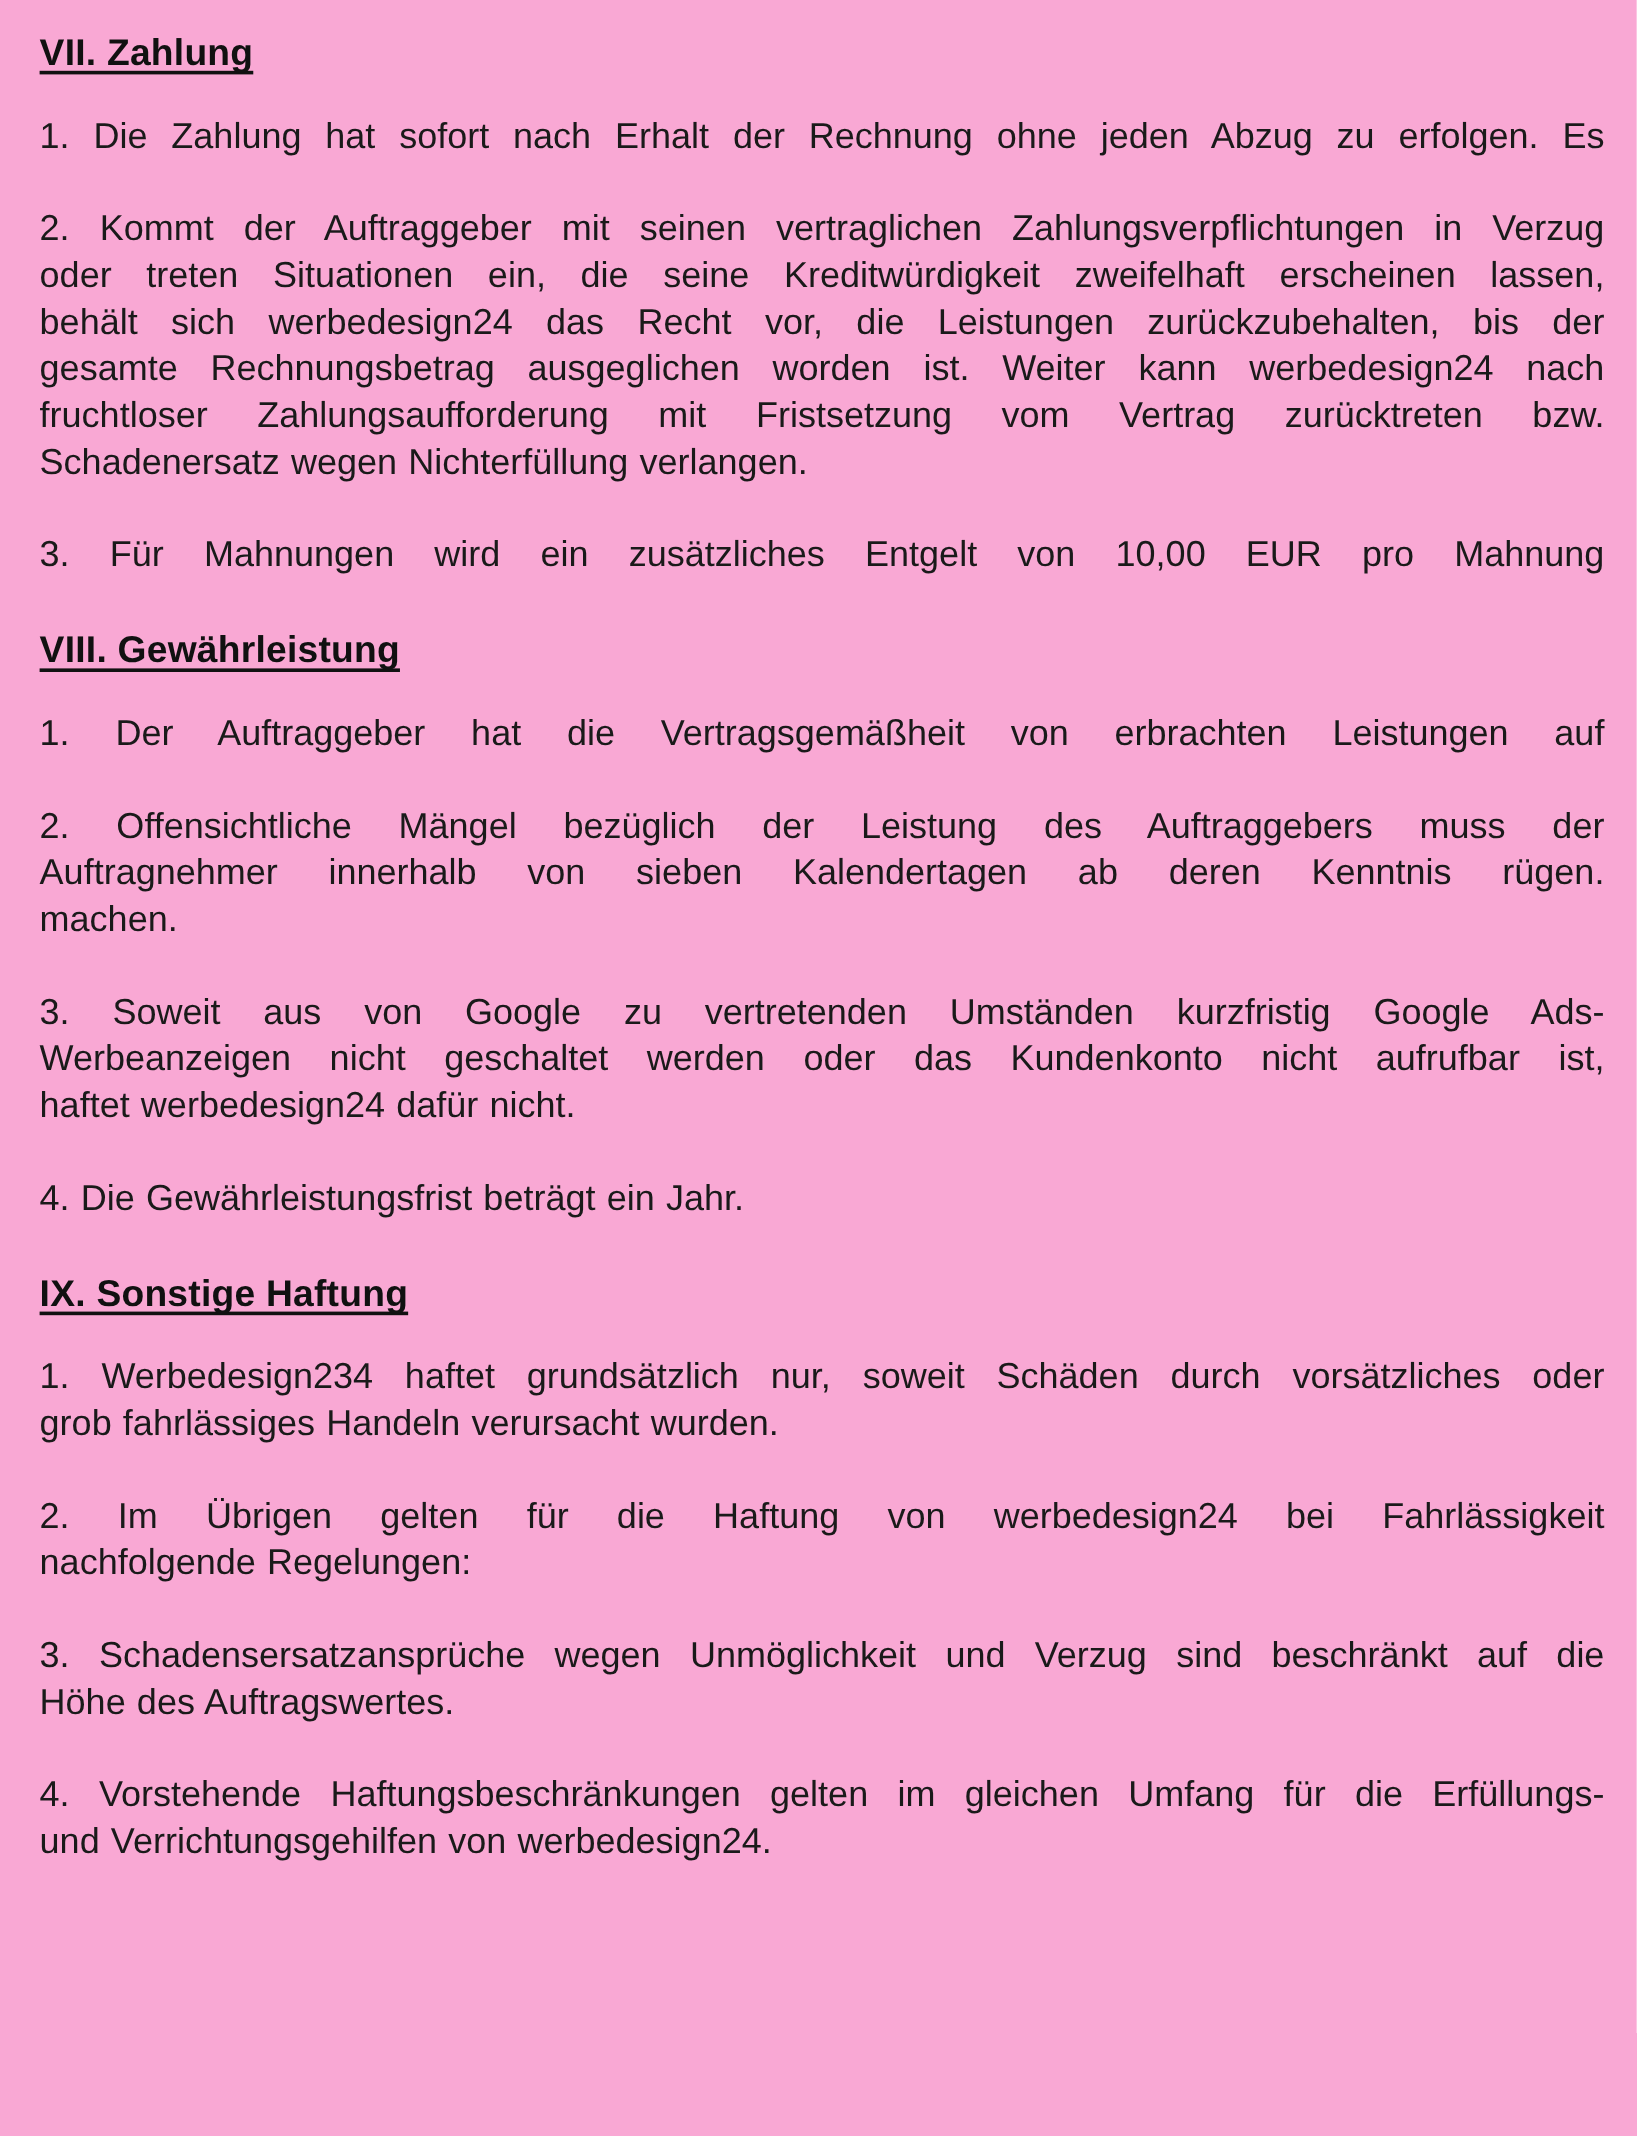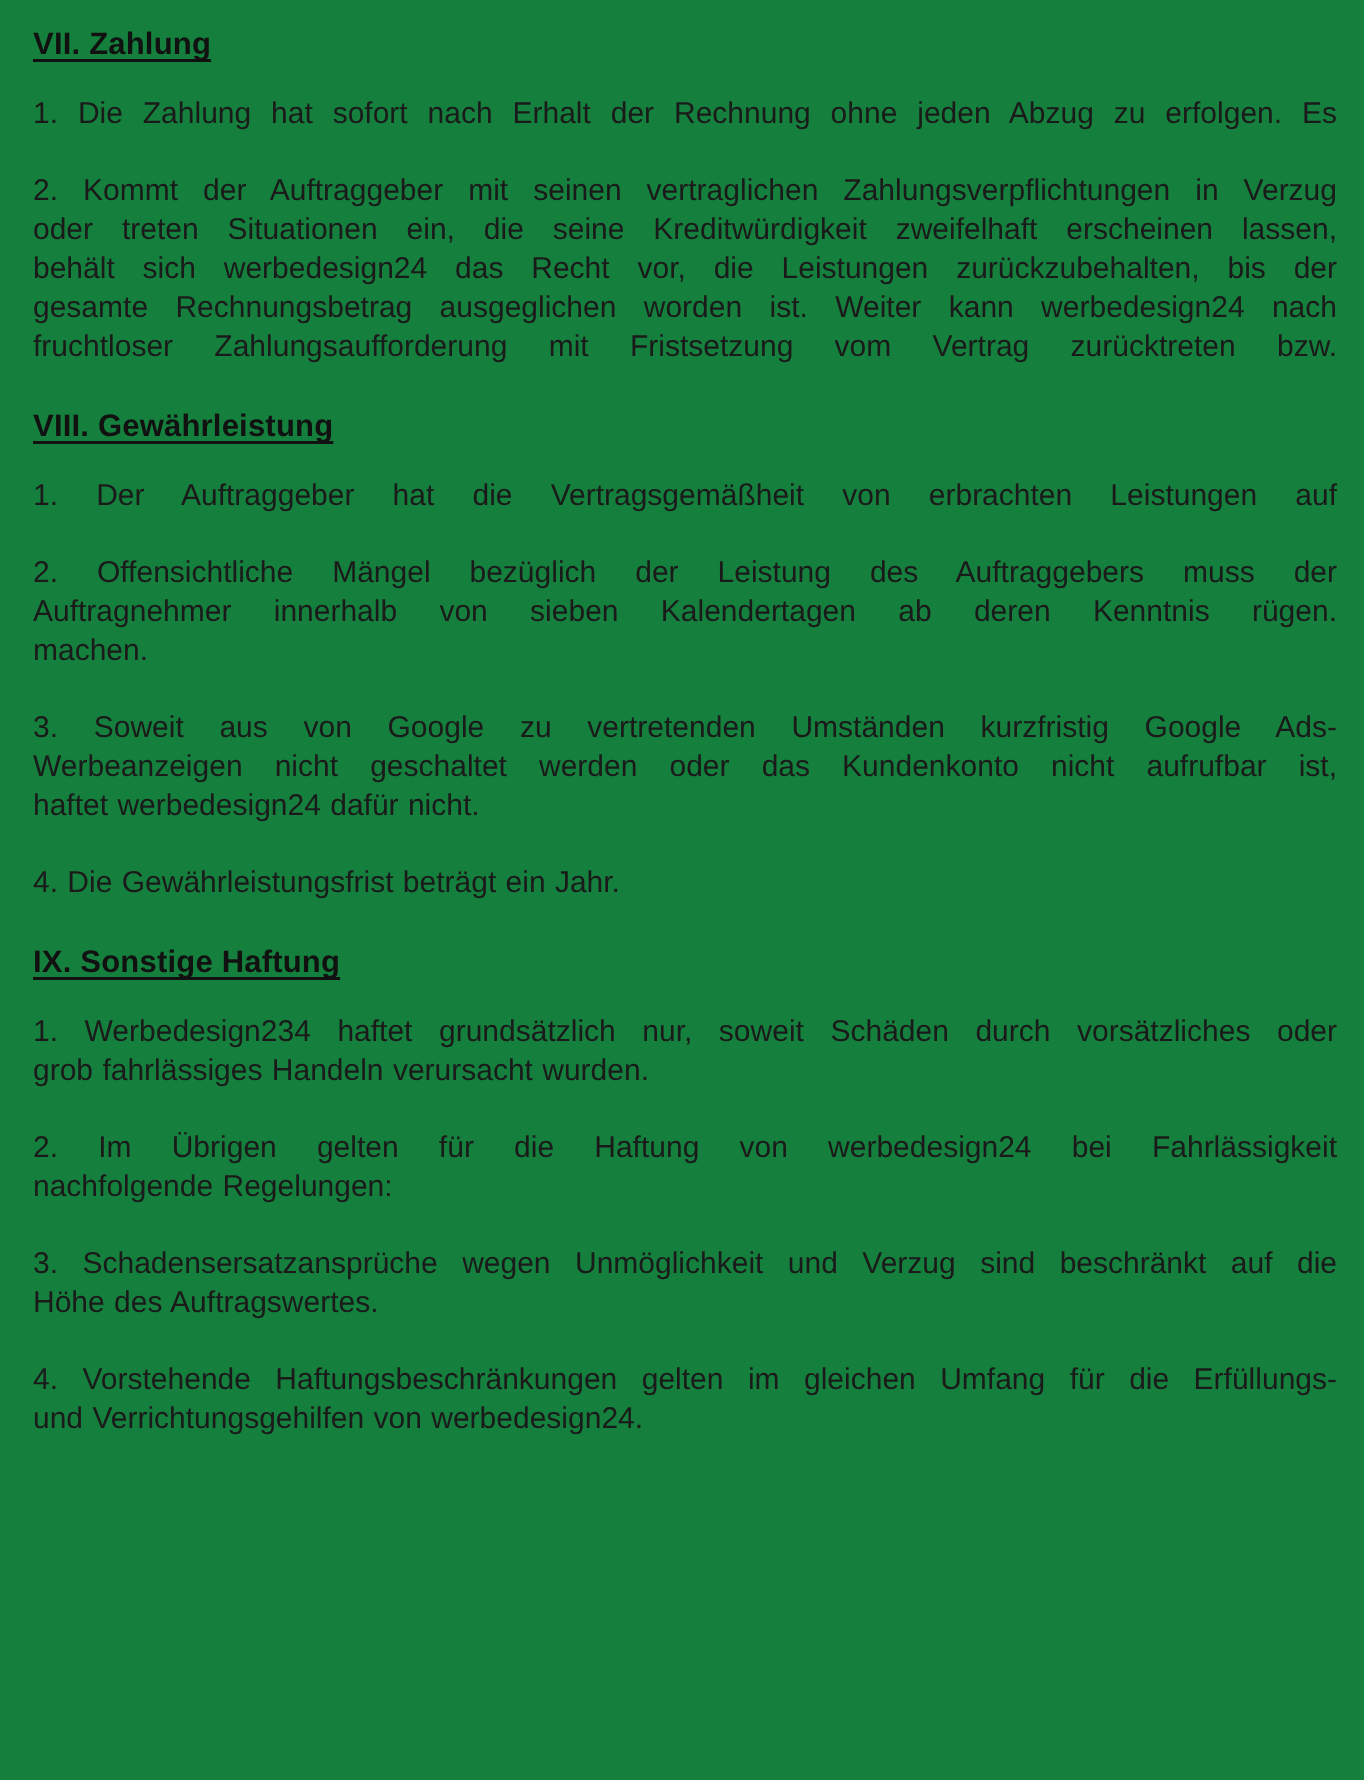--- a/index.html
+++ b/index.html
@@ -44,34 +44,36 @@
     text-align-last: justify;
     word-spacing: 1px;
   }
   .line.last {
     text-align-last: left;
   }
 </style>
 </head>
 <body>
 
-<div class="page" style="background: #15803d; color: rgb(26, 26, 26);">
+<div class="page" style="background: #f9a8d4; color: rgb(26, 26, 26);">
     <section class="doc-section">
       <h2 class="heading">VII. Zahlung</h2>
       <div class="paragraph">
         <div class="line">1. Die Zahlung hat sofort nach Erhalt der Rechnung ohne jeden Abzug zu erfolgen. Es</div>
       </div>
       <div class="paragraph">
         <div class="line">2. Kommt der Auftraggeber mit seinen vertraglichen Zahlungsverpflichtungen in Verzug</div>
         <div class="line">oder treten Situationen ein, die seine Kreditwürdigkeit zweifelhaft erscheinen lassen,</div>
         <div class="line">behält sich werbedesign24 das Recht vor, die Leistungen zurückzubehalten, bis der</div>
         <div class="line">gesamte Rechnungsbetrag ausgeglichen worden ist.  Weiter kann werbedesign24 nach</div>
         <div class="line">fruchtloser Zahlungsaufforderung mit Fristsetzung vom Vertrag zurücktreten bzw.</div>
+        <div class="line last">Schadenersatz wegen Nichterfüllung verlangen.</div>
       </div>
       <div class="paragraph">
+        <div class="line">3. Für Mahnungen wird ein zusätzliches Entgelt von 10,00 EUR pro Mahnung</div>
       </div>
     </section>
     <section class="doc-section">
       <h2 class="heading">VIII. Gewährleistung</h2>
       <div class="paragraph">
         <div class="line">1. Der Auftraggeber hat die Vertragsgemäßheit von erbrachten Leistungen auf</div>
       </div>
       <div class="paragraph">
         <div class="line">2. Offensichtliche Mängel bezüglich der Leistung des Auftraggebers muss der</div>
         <div class="line">Auftragnehmer innerhalb von sieben Kalendertagen ab deren Kenntnis rügen.</div>

